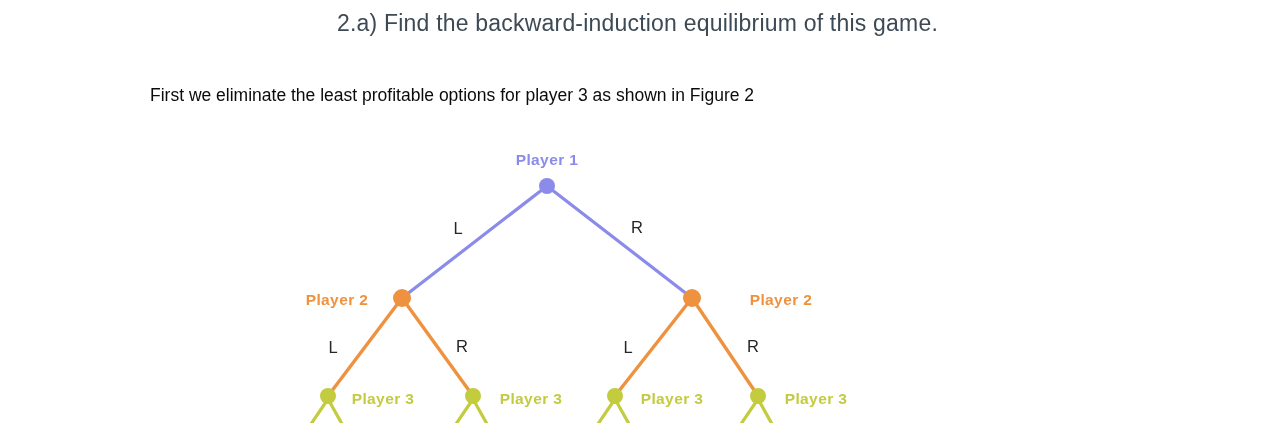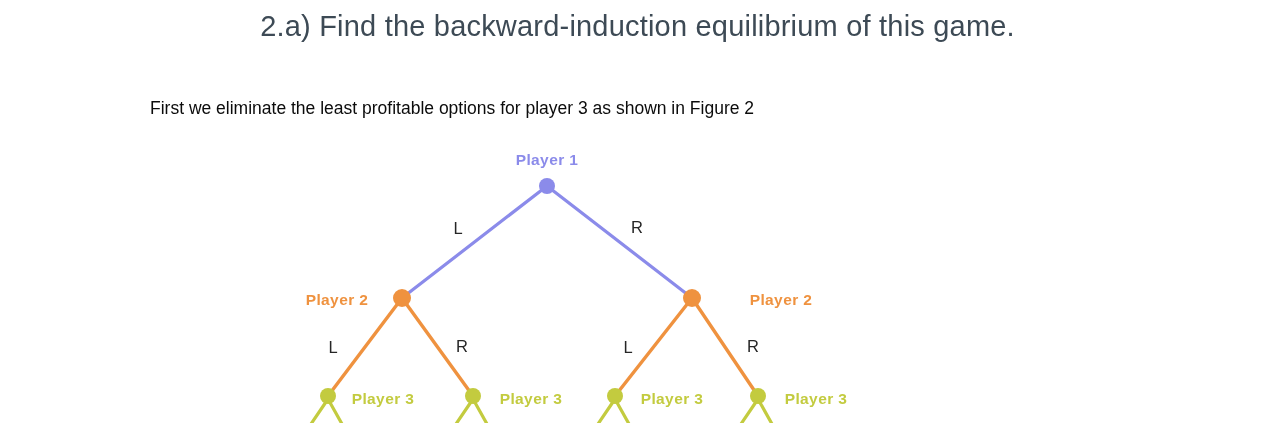--- a/index.html
+++ b/index.html
@@ -14,28 +14,28 @@
     height: 423px;
     background: #ffffff;
     overflow: hidden;
   }
   .doc-title {
     position: absolute;
     top: 10px;
     left: 0;
     width: 1275px;
     text-align: center;
-    font-size: 29px;
+    font-size: 23px;
     font-weight: 400;
     color: #3d4a55;
     letter-spacing: 0.2px;
   }
   .doc-intro {
     position: absolute;
-    top: 98px;
+    top: 85px;
     left: 150px;
     font-size: 17.5px;
     font-weight: 400;
     color: #0b0b0b;
   }
   .tree-wrap {
     position: absolute;
     top: 0;
     left: 0;
     width: 1275px;

